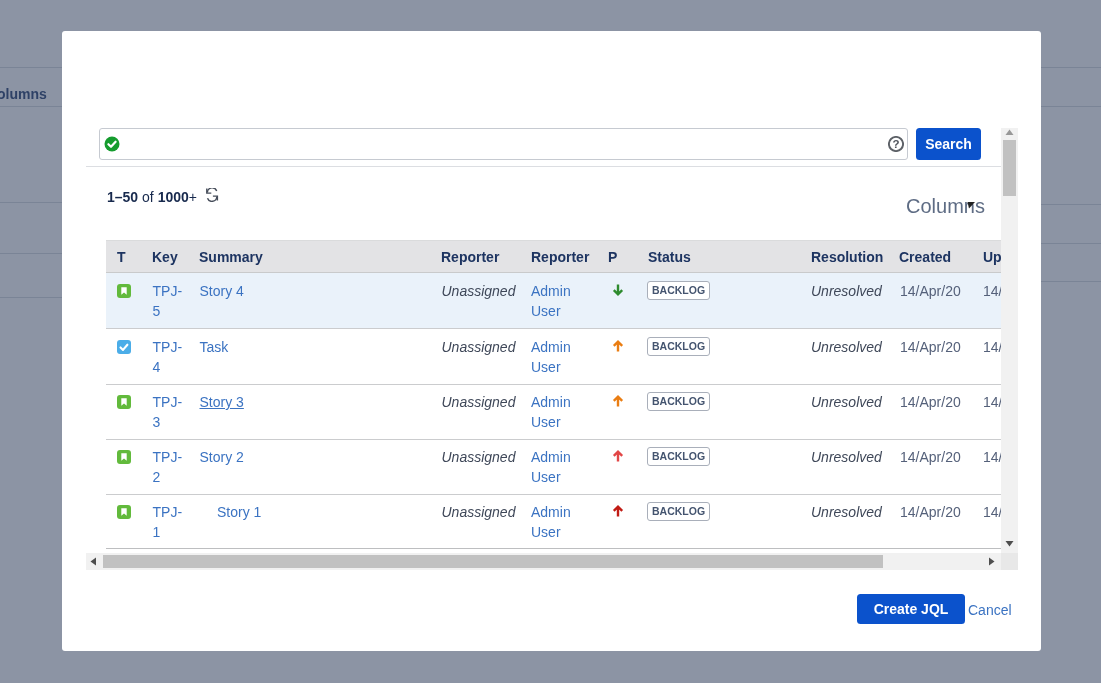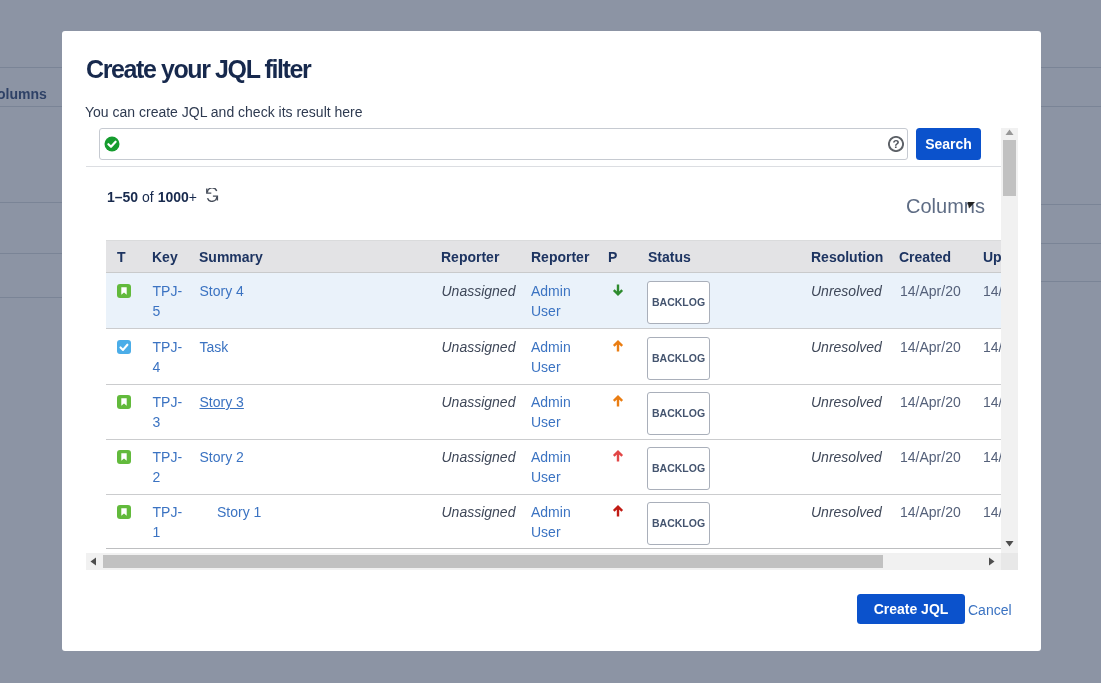--- a/index.html
+++ b/index.html
@@ -7,40 +7,38 @@
   #page{position:absolute;left:0;top:0;width:1101px;height:683px;background:#8C94A4;overflow:hidden;}
   .abs{position:absolute;}
   .bgline{position:absolute;left:0;width:1101px;height:1px;background:rgba(23,43,77,0.15);}
   #modal{position:absolute;left:62px;top:31px;width:979px;height:620px;background:#fff;border-radius:3px;}
   .lnk{color:#3B73C2;}
   .ital{font-style:italic;color:#3E4758;}
   .date{color:#55617A;}
   .hdrcell{position:absolute;top:0;height:32px;line-height:32px;font-weight:bold;font-size:14px;color:#1D3461;}
   .row{position:absolute;left:106px;width:895px;height:55px;overflow:hidden;border-bottom:1px solid #CBCCCE;font-size:14px;}
   .cell{position:absolute;top:8px;line-height:20px;white-space:nowrap;}
-  .loz{position:absolute;left:541px;top:8px;height:17px;line-height:17px;padding:12px 4px;border:1px solid #A9AFBA;border-radius:3px;background:#fff;font-size:10.5px;font-weight:bold;color:#44546F;}
+  .loz{position:absolute;left:541px;top:8px;height:17px;line-height:17px;padding:0 4px;border:1px solid #A9AFBA;border-radius:3px;background:#fff;font-size:10.5px;font-weight:bold;color:#44546F;}
 </style>
 </head>
 <body>
 <div id="page">
 
   <div class="bgline" style="top:67px;"></div>
   <div class="bgline" style="top:106px;"></div>
   <div class="bgline" style="top:202px;width:62px;"></div>
   <div class="bgline" style="top:253px;width:62px;"></div>
   <div class="bgline" style="top:297px;width:62px;"></div>
   <div class="bgline" style="top:204px;left:1041px;width:60px;"></div>
   <div class="bgline" style="top:243px;left:1041px;width:60px;"></div>
   <div class="bgline" style="top:281px;left:1041px;width:60px;"></div>
   <div class="abs" style="left:-3px;top:86px;font-size:14px;font-weight:bold;color:#2E4166;">olumns</div>
 
   <div id="modal"></div>
 
-  <div class="abs" id="title" style="left:86px;top:55px;font-size:25px;letter-spacing:-1.4px;font-weight:bold;color:#17294D;">Create your JQL filter</div>
-  <div class="abs" style="left:85px;top:104px;font-size:14px;color:#2E3A50;">You can create JQL and check its result here</div>
 
   <div class="abs" style="left:99px;top:128px;width:807px;height:30px;border:1px solid #C6CAD1;border-radius:3px;background:#fff;"></div>
   <svg class="abs" style="left:104px;top:135.5px;" width="16" height="16" viewBox="0 0 16 16">
     <circle cx="8" cy="8" r="7.5" fill="#159C2E"></circle>
     <path d="M4.4 8.2 L7 10.8 L11.6 5.7" stroke="#fff" stroke-width="2.2" fill="none" stroke-linecap="round" stroke-linejoin="round"></path>
   </svg>
   <svg class="abs" style="left:888px;top:135.5px;" width="16" height="16" viewBox="0 0 16 16">
     <circle cx="8" cy="8" r="7.1" fill="none" stroke="#5D6167" stroke-width="1.9"></circle>
     <text x="8" y="12.2" font-size="11.5" font-weight="bold" fill="#52565E" text-anchor="middle" font-family="Liberation Sans">?</text>
   </svg>

